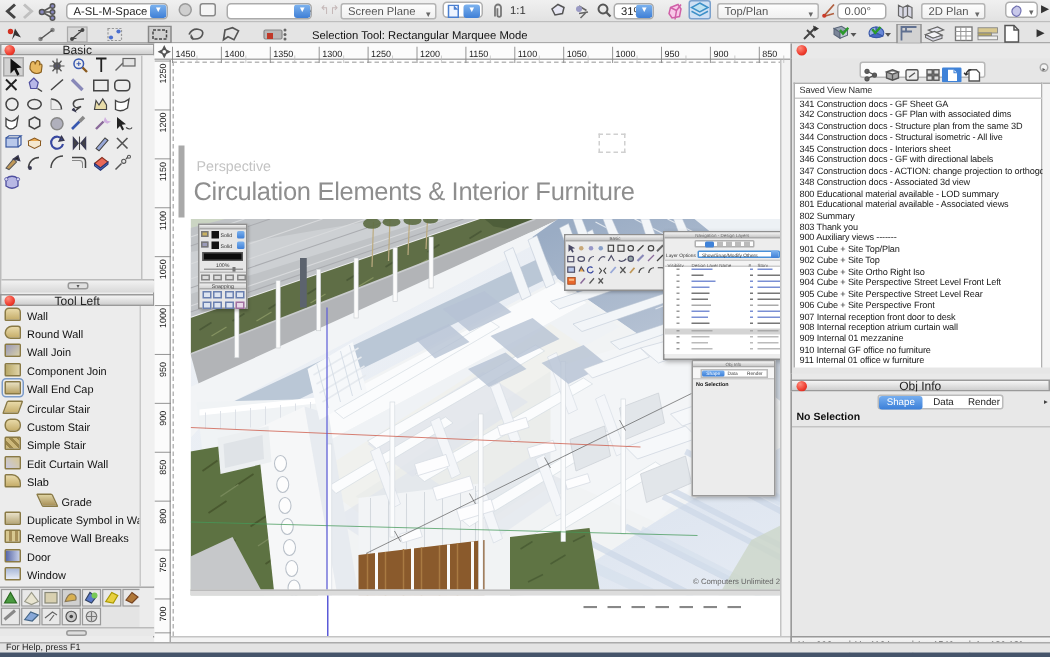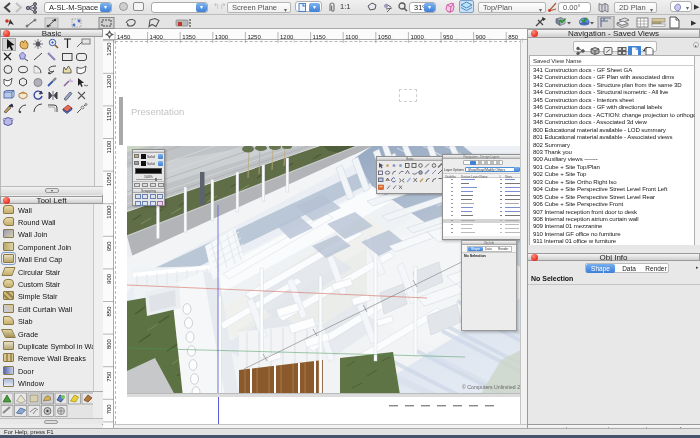--- a/index.html
+++ b/index.html
@@ -141,20 +141,21 @@
           <path d="M146 3 l5 -1.5 l4 2 l-3 6 l-4 -2 l-3 2 z" fill="none" stroke="#555" stroke-width="1.1"></path>
         </g>
       <g>
           <rect x="172" y="3" width="12" height="6" rx="1" fill="#b8b8b8" stroke="#888" stroke-width="0.8"></rect>
           <rect x="174" y="5" width="4" height="4" fill="#c03828"></rect>
           <circle cx="186" cy="3" r="1" fill="#666"></circle>
           <circle cx="186" cy="6" r="1" fill="#666"></circle>
           <circle cx="186" cy="9" r="1" fill="#666"></circle>
         </g>
     </svg>
+    <div class="abs" style="left:208px;top:3.5px;font-size:7.5px;color:#111;">Selection Tool: Rectangular Marquee Mode</div>
     <svg class="abs" style="left:533px;top:1px" width="160" height="13" viewBox="0 0 160 13">
       <g>
           <path d="M3 10 L11 2 M5 4 l5 5" stroke="#444" stroke-width="1.3"></path>
           <path d="M9 1 l4 2 l-3 2 z" fill="#333"></path>
         </g>
       <g transform="translate(20,0)">
           <path d="M3 3 l5 -1.5 l4 2.5 l-5 2 z" fill="#9aa5b4" stroke="#5a6578" stroke-width="0.7"></path>
           <path d="M3 3 l0 4 l4 2.5 l0 -4 z" fill="#7a8598" stroke="#5a6578" stroke-width="0.7"></path>
           <path d="M7 9.5 l5 -2 l0 -3.5 l-5 1.5 z" fill="#c0c8d4" stroke="#5a6578" stroke-width="0.7"></path>
           <path d="M7 4 l2 2.5 l3.5 -4" stroke="#2a9a2a" stroke-width="1.6" fill="none"></path>
@@ -352,21 +353,21 @@
     <div class="tsrow" style="top:1px;"><span class="ic" style="border-radius:3px 3px 1px 1px;"></span>Wall</div>
     <div class="tsrow" style="top:13.4px;"><span class="ic" style="border-radius:5px 2px 1px 4px;"></span>Round Wall</div>
     <div class="tsrow" style="top:25.8px;"><span class="ic" style="background:linear-gradient(135deg,#9a9ab8,#d8cfa8);"></span>Wall Join</div>
     <div class="tsrow" style="top:38.2px;"><span class="ic" style="background:linear-gradient(90deg,#b8a868,#e0d4a8);"></span>Component Join</div>
     <div class="tsrow" style="top:50.6px;"><span class="ic" style="outline:1px solid #7a9ac8;outline-offset:1px;background:linear-gradient(#e8e0c0,#baa468);"></span>Wall End Cap</div>
     <div class="tsrow" style="top:63px;"><span class="ic" style="transform:skewX(-20deg);"></span>Circular Stair</div>
     <div class="tsrow" style="top:75.4px;"><span class="ic" style="border-radius:4px;"></span>Custom Stair</div>
     <div class="tsrow" style="top:87.8px;"><span class="ic" style="background:repeating-linear-gradient(45deg,#cdb87a 0 2px,#9a854a 2px 4px);"></span>Simple Stair</div>
     <div class="tsrow" style="top:100.2px;"><span class="ic" style="background:linear-gradient(45deg,#c8c8e0,#d8c890);"></span>Edit Curtain Wall</div>
     <div class="tsrow" style="top:112.6px;"><span class="ic" style="border-radius:1px 6px 1px 1px;"></span>Slab</div>
-    <div class="tsrow" style="top:125px;"><span class="ic" style="background:linear-gradient(#ded2a0,#a89058);transform:skewX(25deg);"></span>Grade</div>
+    <div class="tsrow" style="top:125px;margin-left:23px;"><span class="ic" style="background:linear-gradient(#ded2a0,#a89058);transform:skewX(25deg);"></span>Grade</div>
     <div class="tsrow" style="top:137.4px;"><span class="ic" style="background:linear-gradient(#e8e0c8,#b8a878);"></span>Duplicate Symbol in Wall</div>
     <div class="tsrow" style="top:149.8px;"><span class="ic" style="background:repeating-linear-gradient(90deg,#d8c890 0 2px,#a89058 2px 4px);"></span>Remove Wall Breaks</div>
     <div class="tsrow" style="top:162.2px;"><span class="ic" style="background:linear-gradient(90deg,#5868a8,#c8d0e8);"></span>Door</div>
     <div class="tsrow" style="top:174.6px;"><span class="ic" style="background:linear-gradient(#a8b8d8,#e8ecf4);"></span>Window</div>
     <div class="abs" style="left:93px;top:0;width:10px;height:187px;background:#f0f0f0;border-left:1px solid #c8c8c8;"></div>
 
     <div class="abs" style="left:0;top:187px;width:103px;height:27px;background:#e4e4e4;border-top:1px solid #aaa;">
       <svg width="96" height="27" viewBox="0 0 96 27">
         <g stroke-width="0.8">
           <rect x="1" y="1" width="12" height="11" fill="#e8e8e8" stroke="#999"></rect>
@@ -402,21 +403,22 @@
     </div>
     <div class="abs" style="left:0;top:214px;width:103px;height:6px;background:#e8e8e8;border-top:1px solid #bbb;">
       <div class="abs" style="left:44px;top:1px;width:14px;height:4px;background:#ddd;border:1px solid #999;border-radius:2px;"></div>
     </div>
   </div>
 
   <div id="canvas" class="abs"></div>
   <div class="abs" style="left:115px;top:41px;width:412px;height:0;border-top:1px dashed #b8b8b8;"></div>
   <div class="abs" style="left:115px;top:41px;width:0;height:388px;border-left:1px dashed #b8b8b8;"></div>
   <div class="abs" style="left:119px;top:97px;width:4px;height:48px;background:#a9a9a9;"></div>
-  <div class="abs" style="left:131px;top:106px;font-size:9.5px;color:#c3c3c3;">Presentation</div>
+  <div class="abs" style="left:131px;top:106px;font-size:9.5px;color:#c3c3c3;">Perspective</div>
+  <div class="abs" style="left:129px;top:118px;font-size:17px;color:#8e8e8e;letter-spacing:-0.2px;">Circulation Elements &amp; Interior Furniture</div>
   <div class="abs" style="left:399px;top:89px;width:18px;height:13px;border:1px dashed #d0d0d0;"></div>
 
   <div id="drawing" class="abs" style="left:127px;top:146px;width:394px;height:251px;overflow:hidden;">
   <svg width="394" height="251" viewBox="0 0 394 251">
     <defs>
       <linearGradient id="gbase" x1="0" y1="0" x2="1" y2="1">
         <stop offset="0" stop-color="#eef1f5"></stop>
             <stop offset="1" stop-color="#e2e9f3"></stop>
       </linearGradient>
       <linearGradient id="gslate" x1="0.2" y1="0" x2="0.8" y2="1">
@@ -1024,21 +1026,20 @@
           <text x="0" y="0" transform="translate(7.5,276.5) rotate(-90)">850</text>
           <text x="0" y="0" transform="translate(7.5,309.1) rotate(-90)">800</text>
           <text x="0" y="0" transform="translate(7.5,341.7) rotate(-90)">750</text>
           <text x="0" y="0" transform="translate(7.5,374.3) rotate(-90)">700</text>
         </g>
     </svg>
   </div>
 
   <div id="rightcol" class="abs"></div>
 
-  <div class="pal-title" style="left:527px;top:29px;width:173px;height:8.5px;">Navigation - Saved Views</div>
   <div class="reddot" style="left:531px;top:30px;"></div>
   <div class="abs" style="left:527px;top:38.5px;width:173px;height:210px;background:#e6e6e6;border-left:1px solid #9a9a9a;">
 
     <div class="abs" style="left:45px;top:2px;width:84px;height:11px;background:#fcfcfc;border:1px solid #b8b8b8;border-radius:2px;">
       <svg width="82" height="10" viewBox="0 0 82 10">
         <g stroke="#555" stroke-width="0.9" fill="none">
           <g>
               <circle cx="4" cy="2.5" r="1.3" fill="#666"></circle>
               <circle cx="4" cy="7.5" r="1.3" fill="#666"></circle>
               <circle cx="9" cy="5" r="1.3" fill="#666"></circle>

